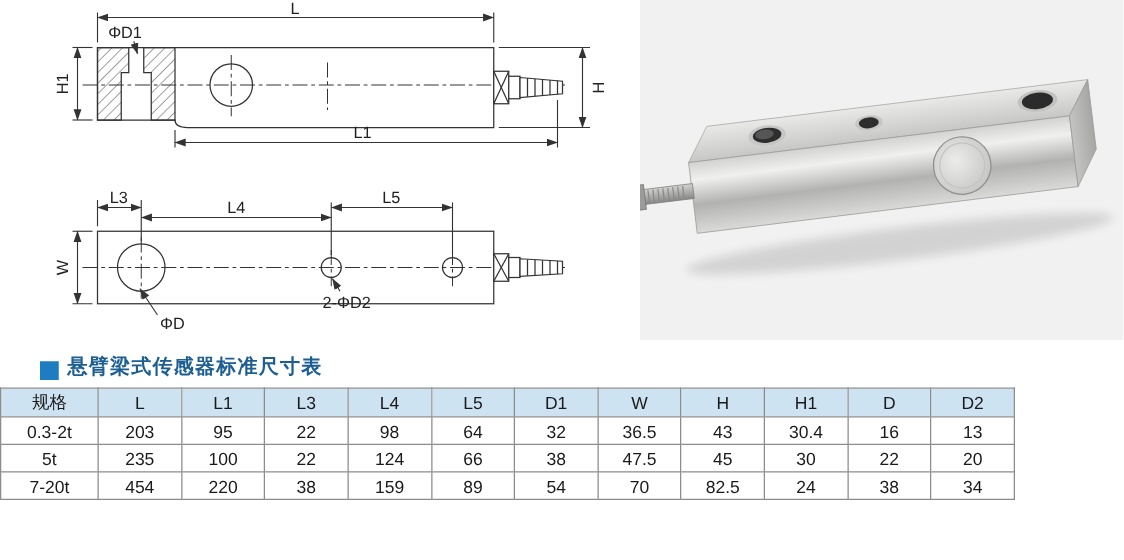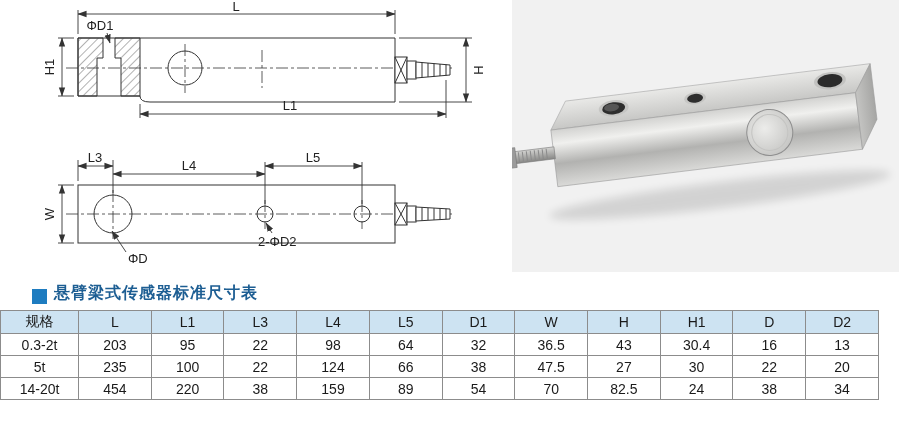--- a/index.html
+++ b/index.html
@@ -7,21 +7,21 @@
   body { font-family: "Liberation Sans", sans-serif; }
   .page { position: relative; width: 899px; height: 448px; background: #fff; overflow: hidden; }
 
   .drawing-area { position: absolute; left: 0; top: 0; width: 512px; height: 278px; }
   .photo-area   { position: absolute; left: 512px; top: 0; width: 387px; height: 272px; }
 
   .section-header { position: absolute; left: 7px; top: 283px; display: flex; align-items: flex-end; gap: 7px; margin-left: 25px; }
   .bullet { width: 15px; height: 15px; background: #1e7cc0; display: inline-block; }
   .section-title { font-size: 16px; font-weight: bold; color: #1d5e93; letter-spacing: 1px; }
 
-  table.dim-table { position: absolute; left: 0; top: 310px; width: 879px;
+  table.dim-table { position: absolute; left: 0; top: 310px; width: 812px;
       border-collapse: collapse; table-layout: fixed; font-size: 14px; color: #1a1a1a; padding-left: 14px; }
   table.dim-table th, table.dim-table td {
       border: 1px solid #8c8c8c; text-align: center; padding: 0 2px;
       font-weight: normal; height: 22px; white-space: nowrap; overflow: hidden; }
   table.dim-table thead th { background: #cde3f2; height: 23px; }
   table.dim-table col.spec-col { width: 78px; }
 
   svg text { fill: #222; stroke: none; }
 </style>
 </head>
@@ -256,27 +256,27 @@
       </tr>
       <tr>
         <td>5t</td>
         <td>235</td>
         <td>100</td>
         <td>22</td>
         <td>124</td>
         <td>66</td>
         <td>38</td>
         <td>47.5</td>
-        <td>27</td>
+        <td>45</td>
         <td>30</td>
         <td>22</td>
         <td>20</td>
       </tr>
       <tr>
-        <td>14-20t</td>
+        <td>7-20t</td>
         <td>454</td>
         <td>220</td>
         <td>38</td>
         <td>159</td>
         <td>89</td>
         <td>54</td>
         <td>70</td>
         <td>82.5</td>
         <td>24</td>
         <td>38</td>

